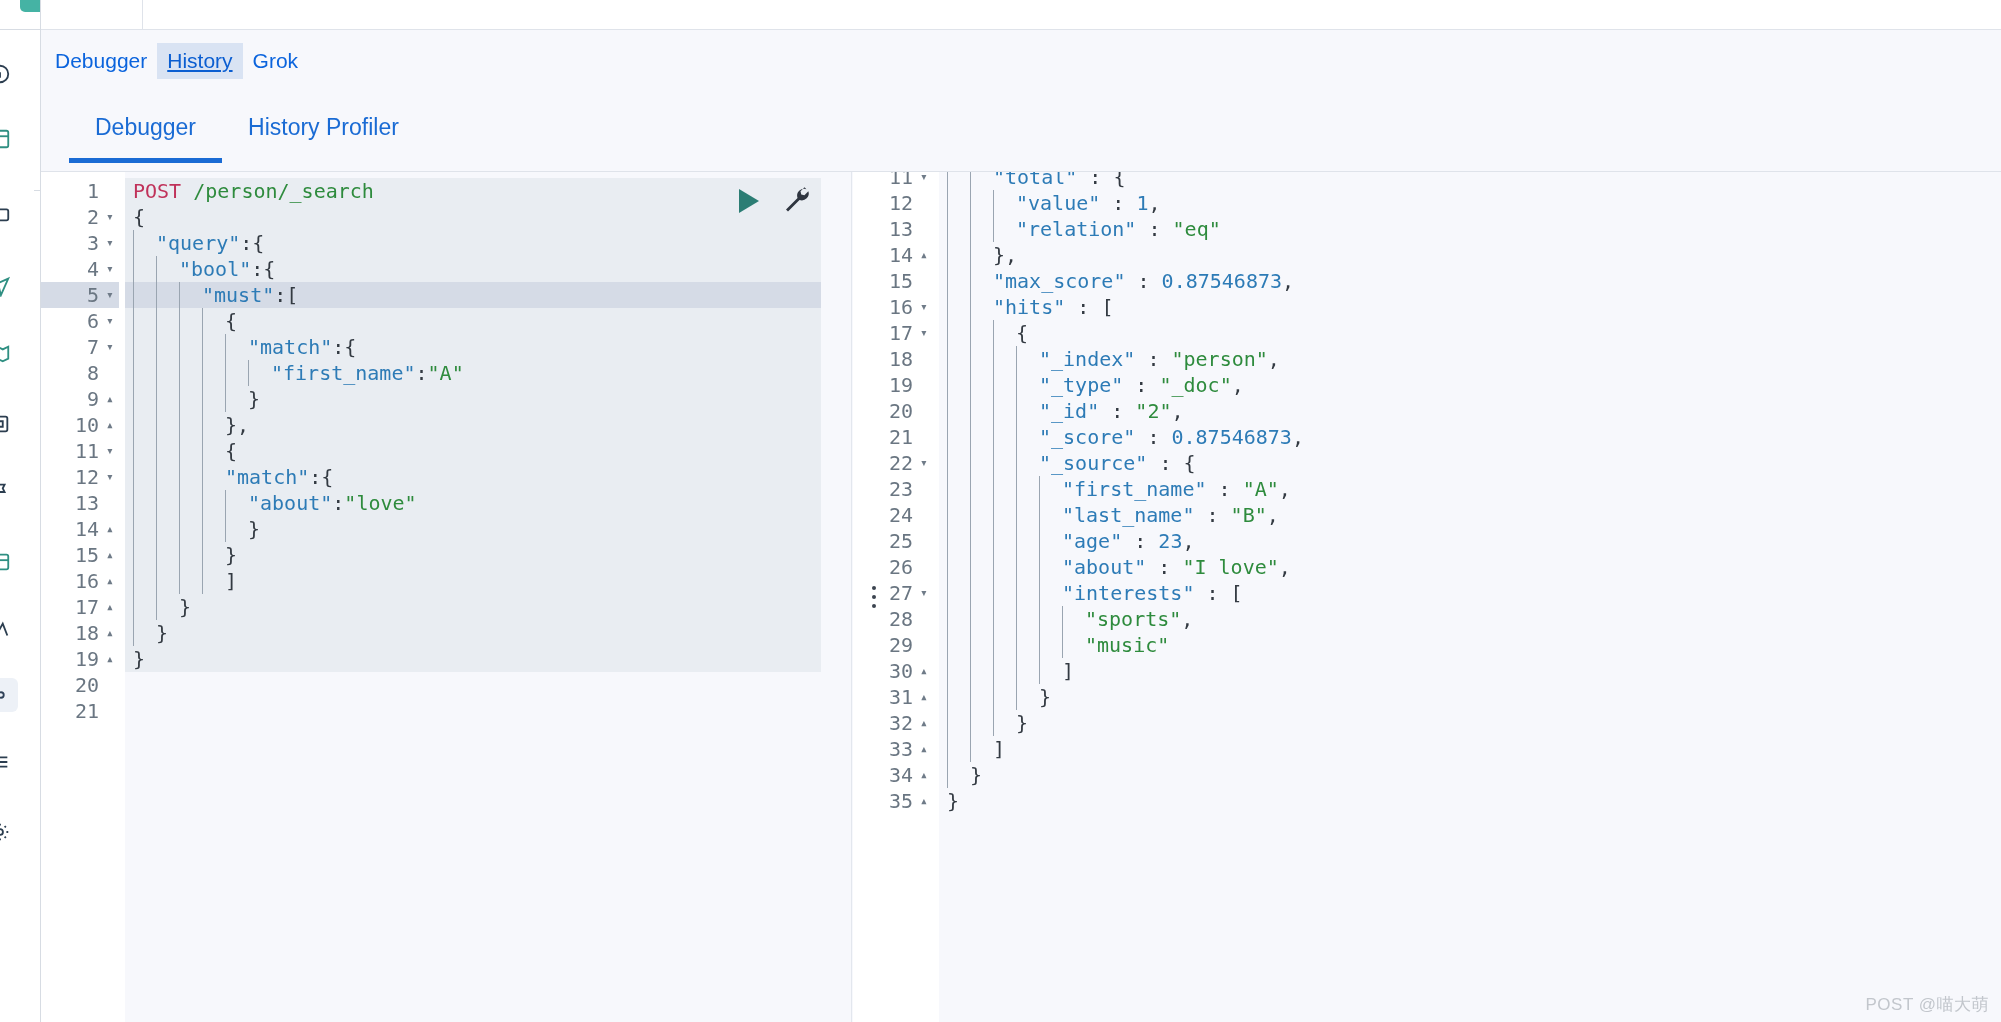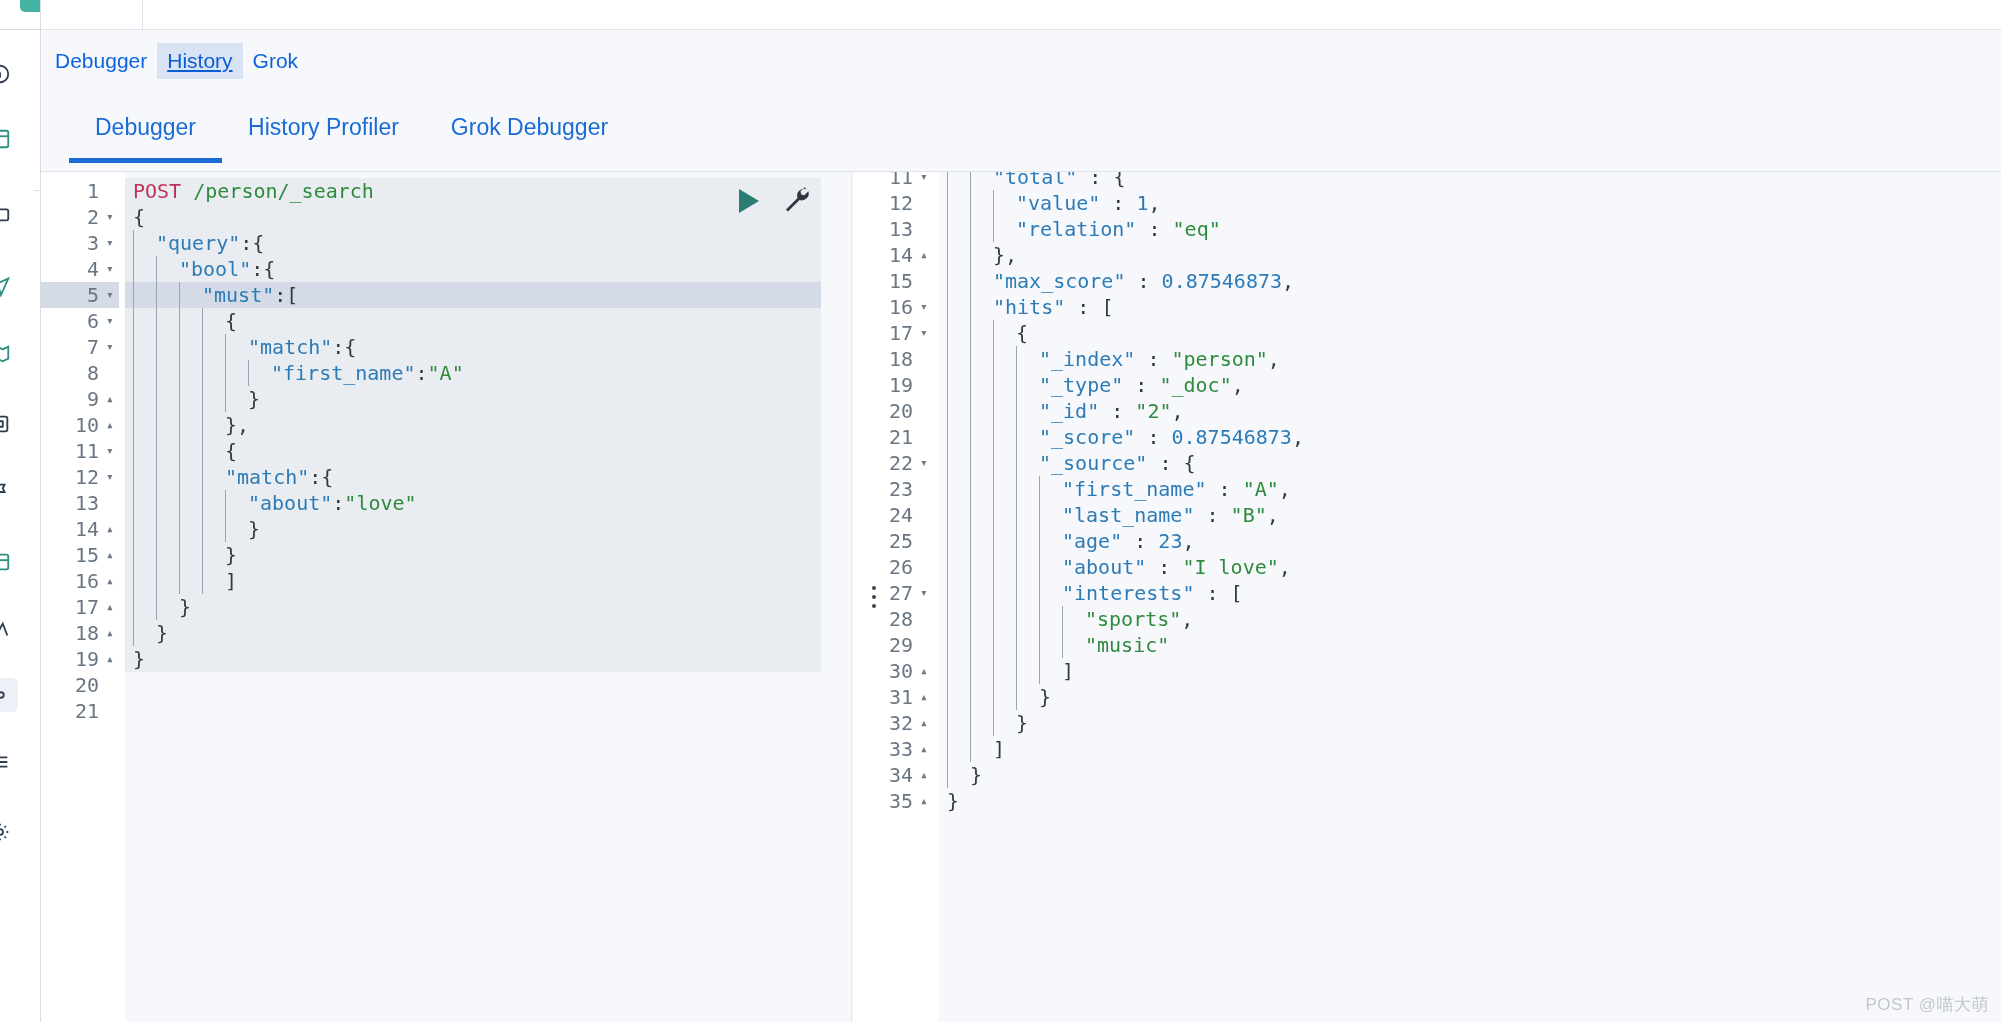--- a/index.html
+++ b/index.html
@@ -264,21 +264,20 @@
 
     <div class="toplinks">
       <div class="toplink">Debugger</div>
       <div class="toplink selected">History</div>
       <div class="toplink">Grok</div>
     </div>
 
     <div class="tabs">
       <div class="tab active">Debugger</div>
       <div class="tab">History Profiler</div>
-      <div class="tab">Grok Debugger</div>
     </div>
     <div class="tabs-underline"></div>
 
     <div class="console">
 
       <div class="pane pane-request">
         <div class="gutter" id="req-gutter">
             <div class="gline">1<span class="fold"></span></div>
             <div class="gline">2<span class="fold">▾</span></div>
             <div class="gline">3<span class="fold">▾</span></div>

